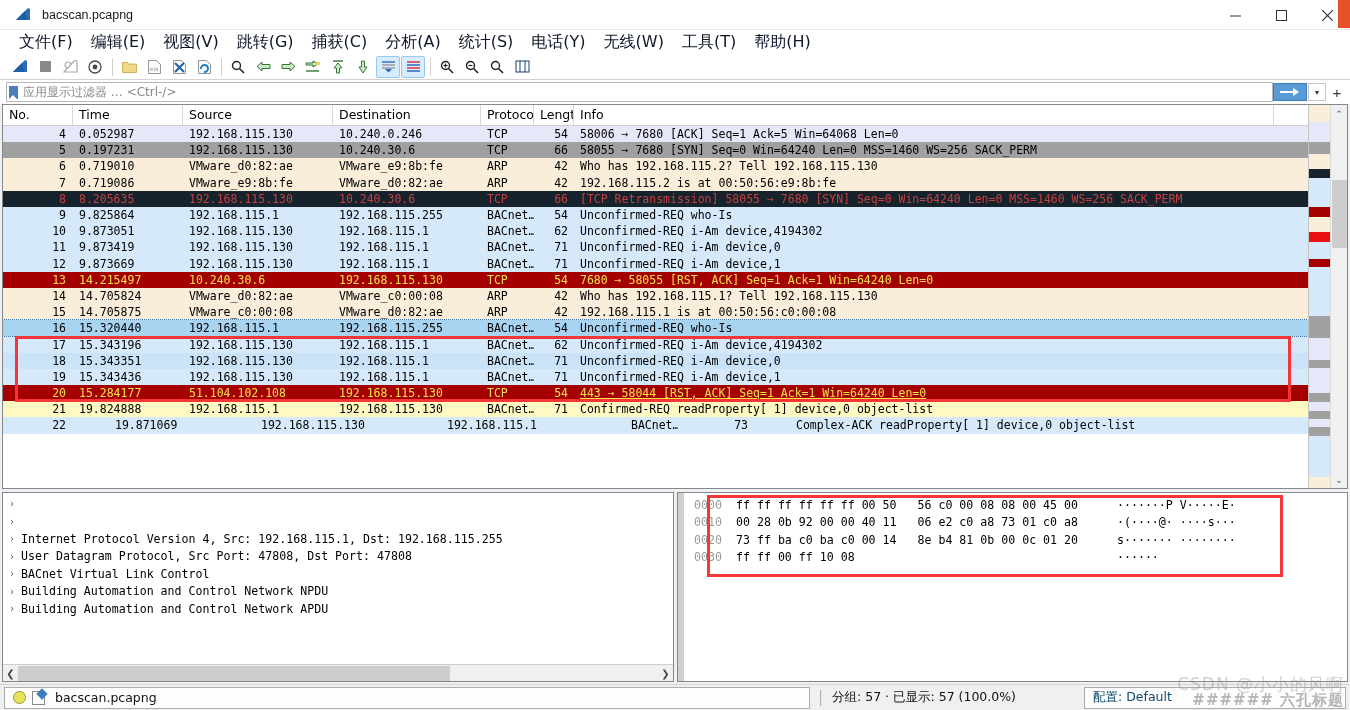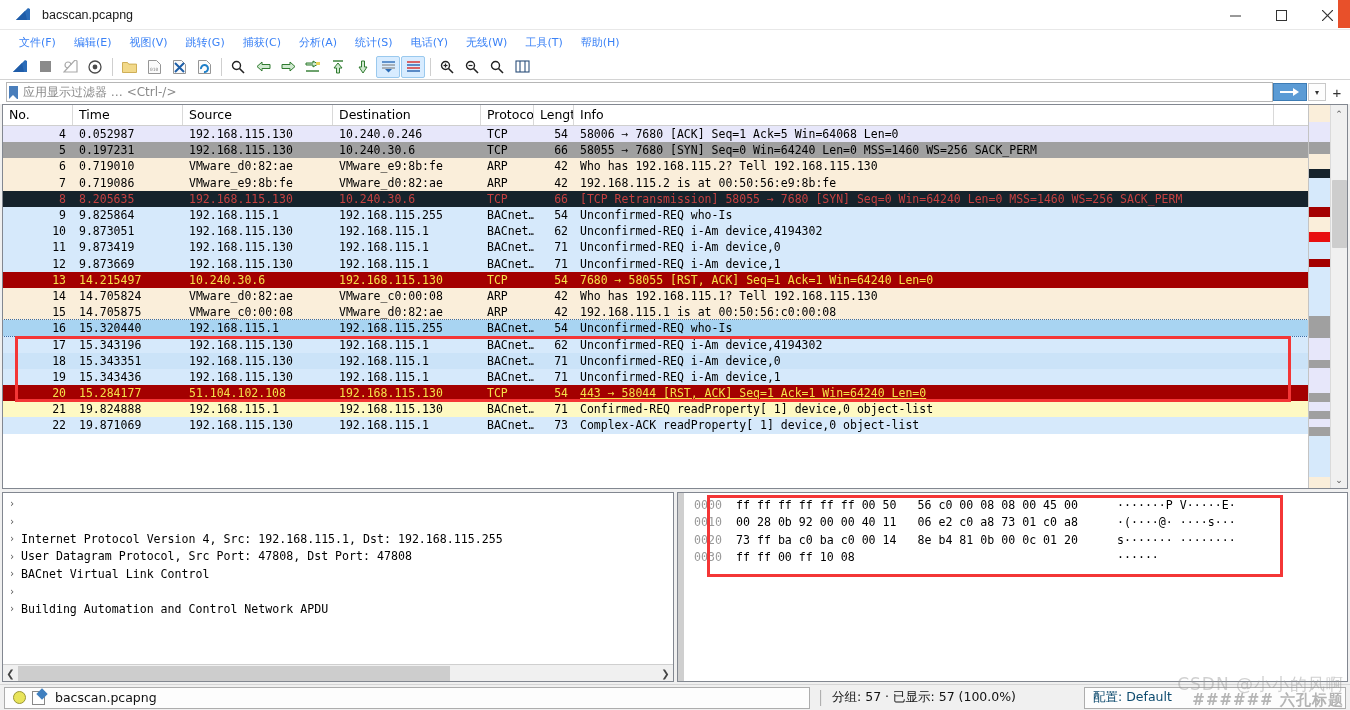--- a/index.html
+++ b/index.html
@@ -20,21 +20,21 @@
     border-bottom:1px solid #e8e8e8; flex:none; position:relative;
   }
   .tb-icon { width:30px; display:flex; align-items:center; justify-content:center; margin-left:8px;}
   .shark { width:16px; height:13px; display:block; }
   .tb-title { font-size:12.5px; color:#1a1a1a; margin-left:4px; }
   .tb-btns { position:absolute; right:0; top:0; height:30px; display:flex; }
   .tb-btn { width:46px; height:30px; display:flex; align-items:center; justify-content:center; color:#333; font-size:13px;}
 
   
   .menubar { height:24px; background:#fff; display:flex; align-items:center; padding-left:10px; flex:none; }
-  .menu-item { font-size:11px; color:#3b82f6; padding:4px 9px; white-space:nowrap; font-family:"DejaVu Sans", sans-serif;}
+  .menu-item { font-size:16px; color:#0f172a; padding:4px 9px; white-space:nowrap; font-family:"DejaVu Sans", sans-serif;}
 
   
   .toolbar { height:26px; background:#fff; display:flex; align-items:center; padding-left:8px; flex:none; border-bottom:1px solid #d4d4d4;}
   .tool { width:24px; height:22px; display:flex; align-items:center; justify-content:center; margin-right:1px; border:1px solid transparent; border-radius:2px;}
   .tool.active { background:#d8ecff; border:1px solid #9ac9ee; }
   .tsep { width:1px; height:18px; background:#cfcfcf; margin:0 4px; }
 
   
   .filterbar { height:24px; background:#fff; display:flex; align-items:center; padding:0 2px 0 6px; flex:none; }
   .filter-input {
@@ -477,21 +477,21 @@
             </div>
             <div class="prow" style="background: #fef9c3; color: rgb(0, 0, 0);">
               <div class="cell c-no" style="width: 70px;">21</div>
               <div class="cell c-time" style="width: 110px;">19.824888</div>
               <div class="cell c-src" style="width: 150px;">192.168.115.1</div>
               <div class="cell c-dst" style="width: 148px;">192.168.115.130</div>
               <div class="cell c-proto" style="width: 53px;">BACnet…</div>
               <div class="cell c-len" style="width: 40px;">71</div>
               <div class="cell c-info" style="width: auto; flex: 1 1 0%;">Confirmed-REQ   readProperty[  1] device,0 object-list</div>
             </div>
-            <div class="prow" style="background: rgb(214, 233, 251); color: rgb(0, 0, 0);">
+            <div class="prow" style="background: rgb(214, 233, 251); color: rgb(0, 0, 0); gap: 36px;">
               <div class="cell c-no" style="width: 70px;">22</div>
               <div class="cell c-time" style="width: 110px;">19.871069</div>
               <div class="cell c-src" style="width: 150px;">192.168.115.130</div>
               <div class="cell c-dst" style="width: 148px;">192.168.115.1</div>
               <div class="cell c-proto" style="width: 53px;">BACnet…</div>
               <div class="cell c-len" style="width: 40px;">73</div>
               <div class="cell c-info" style="width: auto; flex: 1 1 0%;">Complex-ACK    readProperty[  1] device,0 object-list</div>
             </div>
           </div>
 
@@ -548,20 +548,21 @@
             <div class="dline">
               <span class="twisty">›</span>
               <span>User Datagram Protocol, Src Port: 47808, Dst Port: 47808</span>
             </div>
             <div class="dline">
               <span class="twisty">›</span>
               <span>BACnet Virtual Link Control</span>
             </div>
             <div class="dline">
               <span class="twisty">›</span>
+              <span>Building Automation and Control Network NPDU</span>
             </div>
             <div class="dline">
               <span class="twisty">›</span>
               <span>Building Automation and Control Network APDU</span>
             </div>
           </div>
         <div class="hscroll">
           <div class="hs-arrow">❮</div>
           <div class="hs-track">
             <div class="hs-thumb" style="left:0; width:432px;"></div>

